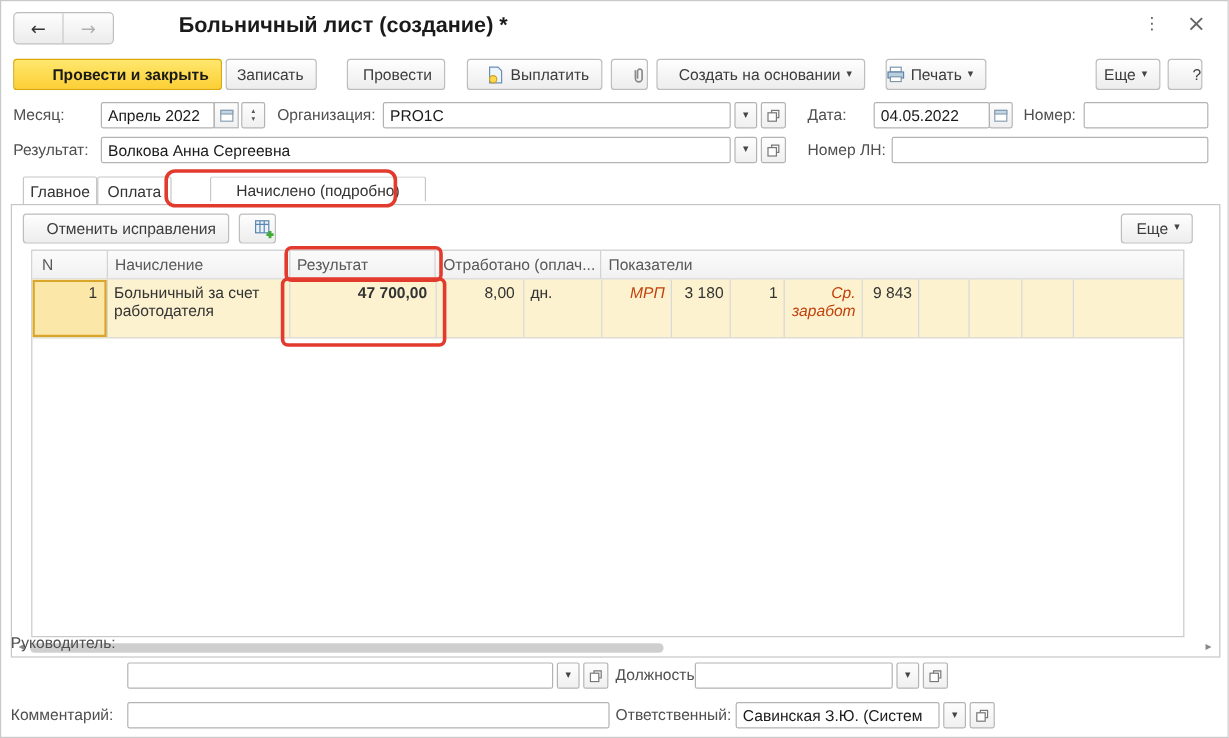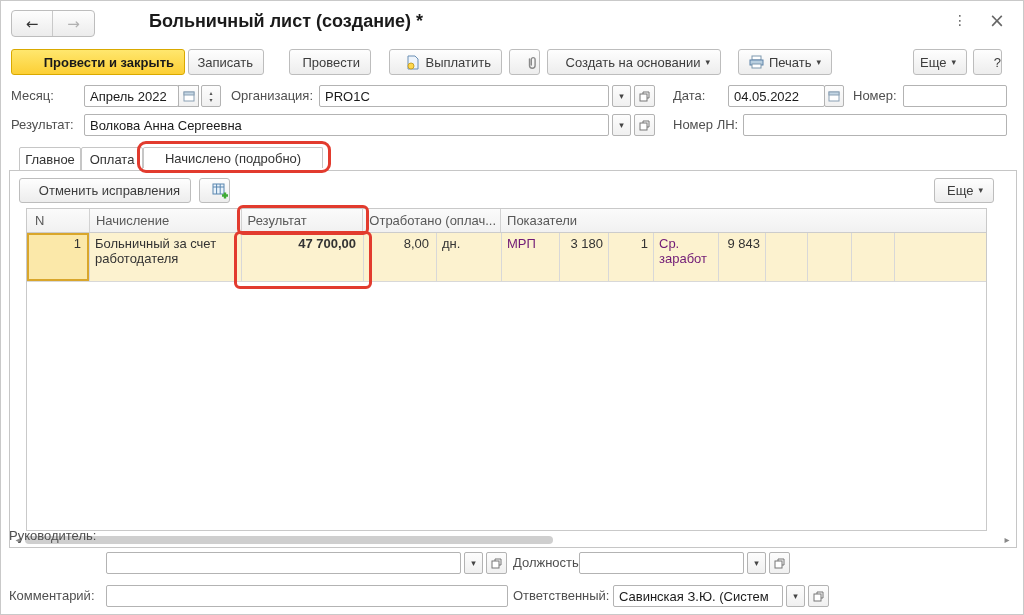--- a/index.html
+++ b/index.html
@@ -31,33 +31,33 @@
     position:absolute; height:22px; border:1px solid #b3b3b3; border-radius:2px;
     background:linear-gradient(#fdfdfd,#f0f0f0); display:flex; align-items:center;
     justify-content:center; cursor:default;
   }
   .dd-glyph { font-size:9px; color:#444; line-height:1; }
   .tab {
     position:absolute; top:146px; height:24px; border:1px solid #c6c6c6;
     background:#fff; display:flex; align-items:center; justify-content:center;
     padding:0 12px; color:#333; border-radius:2px 2px 0 0; cursor:default;
   }
-  .tab.active { height:21px; border-bottom:none; z-index:3; }
+  .tab.active { height:21px; border-bottom:none; z-index:3;margin-left:32px; }
   .panel { position:absolute; left:8px; top:169px; width:1008px; height:378px;
            border:1px solid #c6c6c6; background:#fff; }
   .grid { position:absolute; left:25px; top:207px; width:961px; height:323px;
           border:1px solid #c9c9c9; background:#fff; overflow:hidden; z-index:1; }
   .ghead { display:flex; height:24px; background:linear-gradient(#fbfbfb,#f1f1f1);
            border-bottom:1px solid #cccccc; color:#585858; }
   .ghead > div { border-right:1px solid #d2d2d2; padding:4px 6px; white-space:nowrap; overflow:hidden; }
   .grow { display:flex; height:49px; background:#fcf2cf; border-bottom:1px solid #d8d8d8; }
   .grow > div { border-right:1px solid #d8d8d8; padding:3px 5px; line-height:15px;
                 overflow:hidden; white-space:normal; }
   .num { text-align:right; }
-  .ind-name { color:#701a75; }
+  .ind-name { font-style:italic; color:#c2410c;text-align:right; }
   .annot { position:absolute; border:3px solid #e23b2e; border-radius:9px;
            z-index:50; pointer-events:none; }
   .scroll-arrow { position:absolute; font-size:10px; color:#888; line-height:13px; text-align:center; width:14px; cursor:default; }
   .title { position:absolute; left:148px; top:10px; font-size:18px; font-weight:bold; color:#1a1a1a; }
   .navgrp { position:absolute; left:10px; top:9px; width:84px; height:27px;
             border:1px solid #bdbdbd; border-radius:4px; display:flex;
             background:linear-gradient(#fdfdfd,#ececec); overflow:hidden; }
   .navgrp > div { width:42px; display:flex; align-items:center; justify-content:center; font-size:15px; cursor:default; }
   .navgrp > div:first-child { border-right:1px solid #c9c9c9; }
   svg { display:block; }
@@ -97,21 +97,21 @@
     <span>
       <svg width="14" height="15" viewBox="0 0 14 15">
           <path d="M4.5 4 v6.5 a2.8 2.8 0 0 0 5.6 0 V4.5 a1.9 1.9 0 0 0 -3.8 0 V10" fill="none" stroke="#8a8a8a" stroke-width="1.4" stroke-linecap="round"></path>
         </svg>
     </span>
   </button>
   <button class="btn" style="left:546px; top:48px; width:174px;">
     <span>Создать на основании</span>
     <span class="glyph dd-glyph">▾</span>
   </button>
-  <button class="btn" style="left:737px; top:48px; width:94px;">
+  <button class="btn" style="left:737px; top:48px; width:84px;">
     <span>
       <svg width="15" height="14" viewBox="0 0 15 14">
           <rect x="3" y="1" width="9" height="4" fill="#fff" stroke="#7d97ad"></rect>
           <rect x="1" y="5" width="13" height="5" fill="#b9cfe0" stroke="#5c82a8"></rect>
           <rect x="3" y="9" width="9" height="4" fill="#fff" stroke="#7d97ad"></rect>
         </svg>
     </span>
     <span>Печать</span>
     <span class="glyph dd-glyph">▾</span>
   </button>

